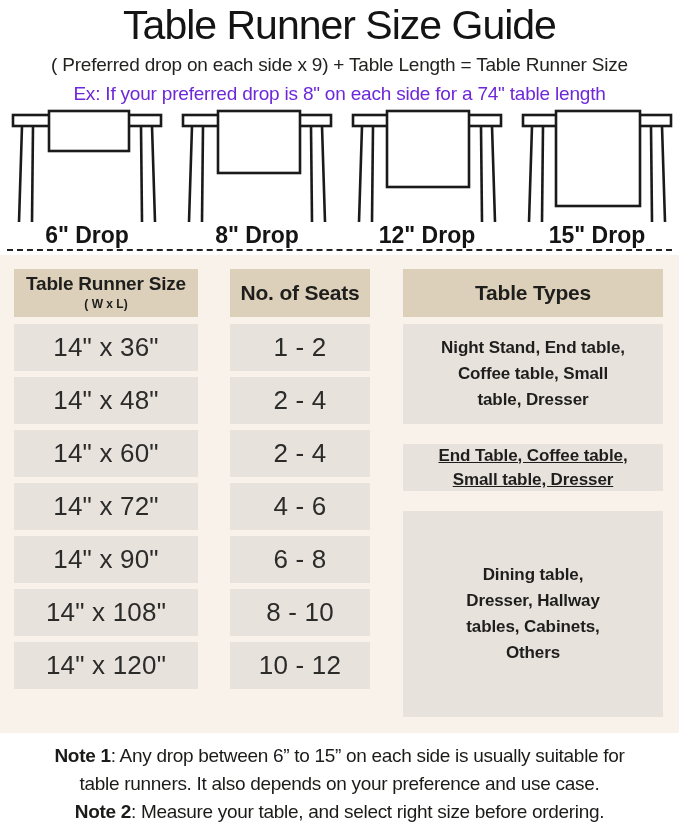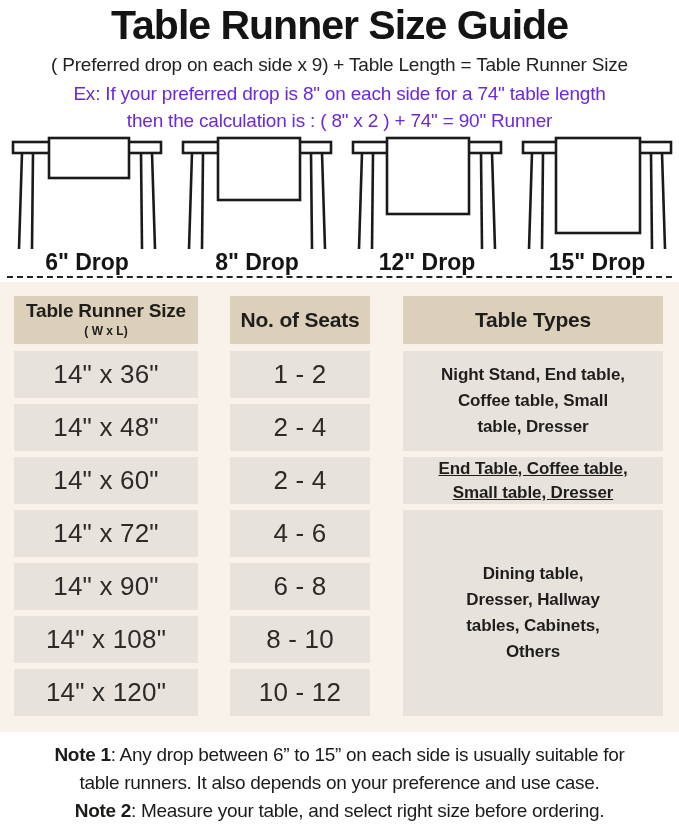--- a/index.html
+++ b/index.html
@@ -19,21 +19,21 @@
     height: 826px;
     background: var(--bg);
     overflow: hidden;
     margin: 0 auto;
   }
 
   
   .top { text-align: center; }
   .title {
     font-size: 41px;
-    font-weight: 700;
+    font-weight: 400;
     letter-spacing: -1px;
     line-height: 50px;
     color: #141414;
     white-space: nowrap;
   }
   .formula {
     font-size: 19px;
     line-height: 30px;
     letter-spacing: -0.2px;
     white-space: nowrap;
@@ -108,21 +108,21 @@
     text-align: center;
     font-size: 26px;
     font-weight: 400;
     color: #2b2b29;
     letter-spacing: 0.2px;
   }
   .col .data-cell:last-child { margin-bottom: 0; }
 
   .type-cell {
     background: var(--cell-fill);
-    margin-bottom: 6px;
+    margin-bottom: 20px;
     display: flex;
     align-items: center;
     justify-content: center;
     text-align: center;
     font-size: 17px;
     font-weight: 700;
     line-height: 26px;
     letter-spacing: -0.1px;
     white-space: pre-line;
     padding: 0 10px;
@@ -144,21 +144,20 @@
 </style>
 </head>
 <body>
 
 <div class="page">
 
   <div class="top">
     <h1 class="title">Table Runner Size Guide</h1>
     <p class="formula">( Preferred drop on each side x 9) + Table Length = Table Runner Size</p>
     <p class="exline">Ex: If your preferred drop is 8" on each side for a 74" table length</p>
-    <p class="exline">then the calculation is : ( 8" x 2 ) + 74" = 90" Runner</p>
   </div>
 
   <div class="illustrations">
 
     <figure class="illus">
       <svg width="170" height="114" viewBox="0 0 170 114">
         <rect x="11" y="6" width="148" height="11" fill="#fff" stroke="#1a1a1a" stroke-width="2.6"></rect>
         <line x1="20" y1="17" x2="17" y2="113" stroke="#1a1a1a" stroke-width="2.6"></line>
         <line x1="31" y1="17" x2="30" y2="113" stroke="#1a1a1a" stroke-width="2.6"></line>
         <line x1="139" y1="17" x2="140" y2="113" stroke="#1a1a1a" stroke-width="2.6"></line>

